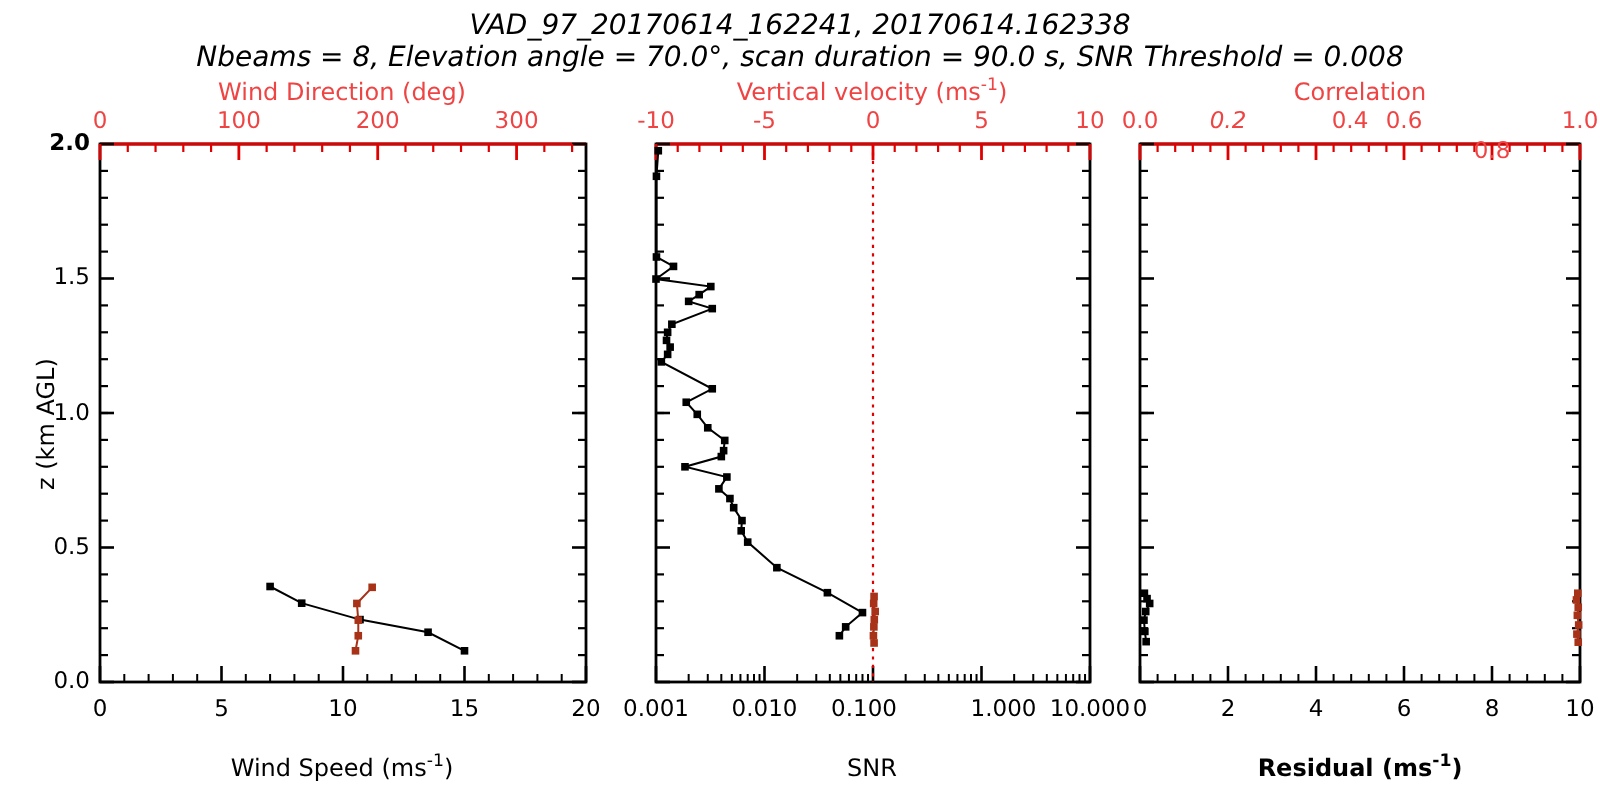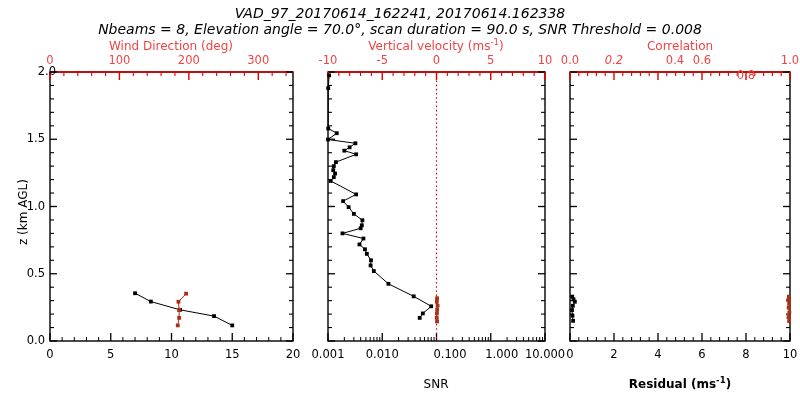--- a/index.html
+++ b/index.html
@@ -25,20 +25,21 @@
 
   <div class="txt ttl ctr" style="left:400px;top:5px;">VAD_97_20170614_162241, 20170614.162338</div>
   <div class="txt ttl ctr" style="left:400px;top:21px;">Nbeams = 8, Elevation angle = 70.0°, scan duration = 90.0 s, SNR Threshold = 0.008</div>
 
   <div class="txt axlab red ctr" style="left:171px;top:39px;">Wind Direction (deg)</div>
   <div class="txt axlab red ctr" style="left:436px;top:39px;">Vertical velocity (ms<sup>-1</sup>)</div>
   <div class="txt axlab red ctr" style="left:680px;top:39px;">Correlation</div>
 
   <div class="ylab" style="left:16px;top:245px;">z (km AGL)</div>
 
+  <div class="txt axlab ctr" style="left:171px;top:377px;">Wind Speed (ms<sup>-1</sup>)</div>
   <div class="txt axlab ctr" style="left:436px;top:377px;">SNR</div>
   <div class="txt axlab ctr" style="left:680px;top:377px;font-weight:bold;">Residual (ms<sup>-1</sup>)</div>
 
 
   <svg width="800" height="400">
     <g id="gen">
         <rect x="50" y="72" width="243" height="269" fill="none" stroke="#000000" stroke-width="1.4"></rect>
         <line x1="50" y1="72" x2="293" y2="72" stroke="#e00000" stroke-width="1.4"></line>
         <line x1="50" y1="341" x2="57" y2="341" stroke="#000000" stroke-width="1.3"></line>
         <line x1="293" y1="341" x2="286" y2="341" stroke="#000000" stroke-width="1.3"></line>
@@ -399,33 +400,33 @@
         <rect x="786.56" y="315.16" width="3.8" height="3.8" fill="#a83218" stroke="none"></rect>
         <rect x="787.22" y="319.19" width="3.8" height="3.8" fill="#a83218" stroke="none"></rect>
       </g>
   </svg>
 
   <div id="ticklabels">
       <div class="txt tick" style="left: 45px; top: 333px; transform: translateX(-100%);">0.0</div>
       <div class="txt tick" style="left: 45px; top: 265.75px; transform: translateX(-100%);">0.5</div>
       <div class="txt tick" style="left: 45px; top: 198.5px; transform: translateX(-100%);">1.0</div>
       <div class="txt tick" style="left: 45px; top: 131.25px; transform: translateX(-100%);">1.5</div>
-      <div class="txt tick" style="left: 56px; top: 64px; transform: translateX(-100%);">2.0</div>
+      <div class="txt tick" style="left: 45px; top: 64px; transform: translateX(-100%); font-weight: bold;">2.0</div>
       <div class="txt tick" style="left: 50px; top: 347px; transform: translateX(-50%);">0</div>
       <div class="txt tick" style="left: 110.75px; top: 347px; transform: translateX(-50%);">5</div>
       <div class="txt tick" style="left: 171.5px; top: 347px; transform: translateX(-50%);">10</div>
       <div class="txt tick" style="left: 232.25px; top: 347px; transform: translateX(-50%);">15</div>
       <div class="txt tick" style="left: 293px; top: 347px; transform: translateX(-50%);">20</div>
       <div class="txt tick red" style="left: 50px; top: 53px; transform: translateX(-50%);">0</div>
       <div class="txt tick red" style="left: 119.429px; top: 53px; transform: translateX(-50%);">100</div>
       <div class="txt tick red" style="left: 188.857px; top: 53px; transform: translateX(-50%);">200</div>
       <div class="txt tick red" style="left: 258.286px; top: 53px; transform: translateX(-50%);">300</div>
       <div class="txt tick" style="left: 328px; top: 347px; transform: translateX(-50%);">0.001</div>
       <div class="txt tick" style="left: 382.25px; top: 347px; transform: translateX(-50%);">0.010</div>
-      <div class="txt tick" style="left: 450px; top: 347px; transform: translateX(-50%);">0.100</div>
+      <div class="txt tick" style="left: 432px; top: 347px; transform: translateX(-50%);">0.100</div>
       <div class="txt tick" style="left: 490.75px; top: 347px; transform: translateX(-50%); margin-left: 11px;">1.000</div>
       <div class="txt tick" style="left: 545px; top: 347px; transform: translateX(-50%); text-align: right;">10.000</div>
       <div class="txt tick red" style="left: 328px; top: 53px; transform: translateX(-50%);">-10</div>
       <div class="txt tick red" style="left: 382.25px; top: 53px; transform: translateX(-50%);">-5</div>
       <div class="txt tick red" style="left: 436.5px; top: 53px; transform: translateX(-50%);">0</div>
       <div class="txt tick red" style="left: 490.75px; top: 53px; transform: translateX(-50%);">5</div>
       <div class="txt tick red" style="left: 545px; top: 53px; transform: translateX(-50%);">10</div>
       <div class="txt tick" style="left: 570px; top: 347px; transform: translateX(-50%);">0</div>
       <div class="txt tick" style="left: 614px; top: 347px; transform: translateX(-50%);">2</div>
       <div class="txt tick" style="left: 658px; top: 347px; transform: translateX(-50%);">4</div>

